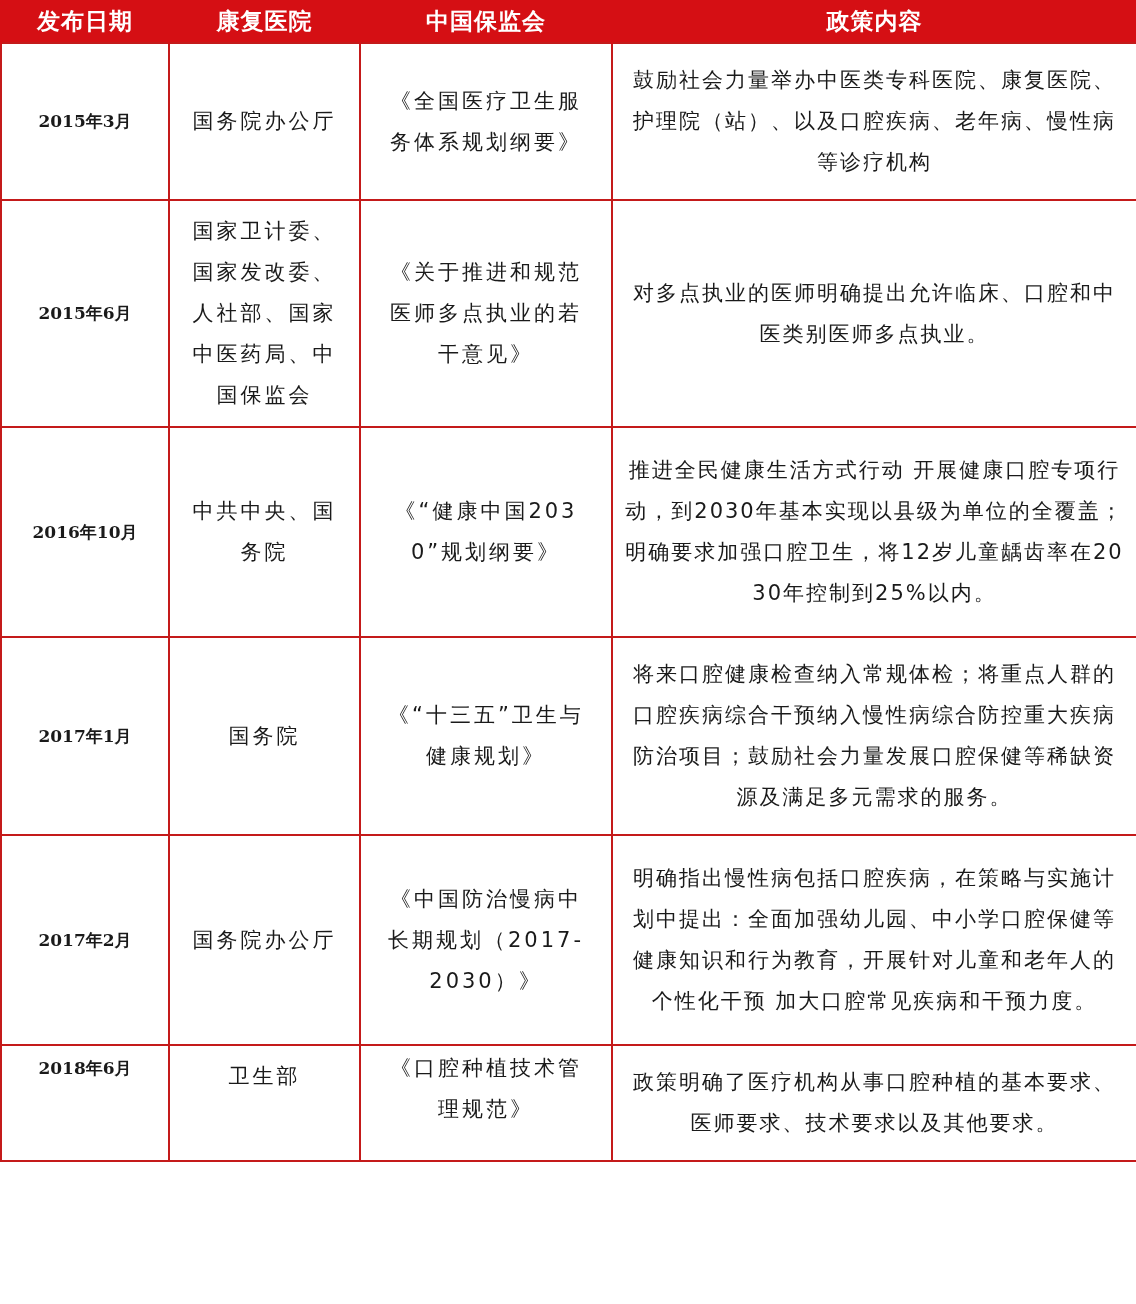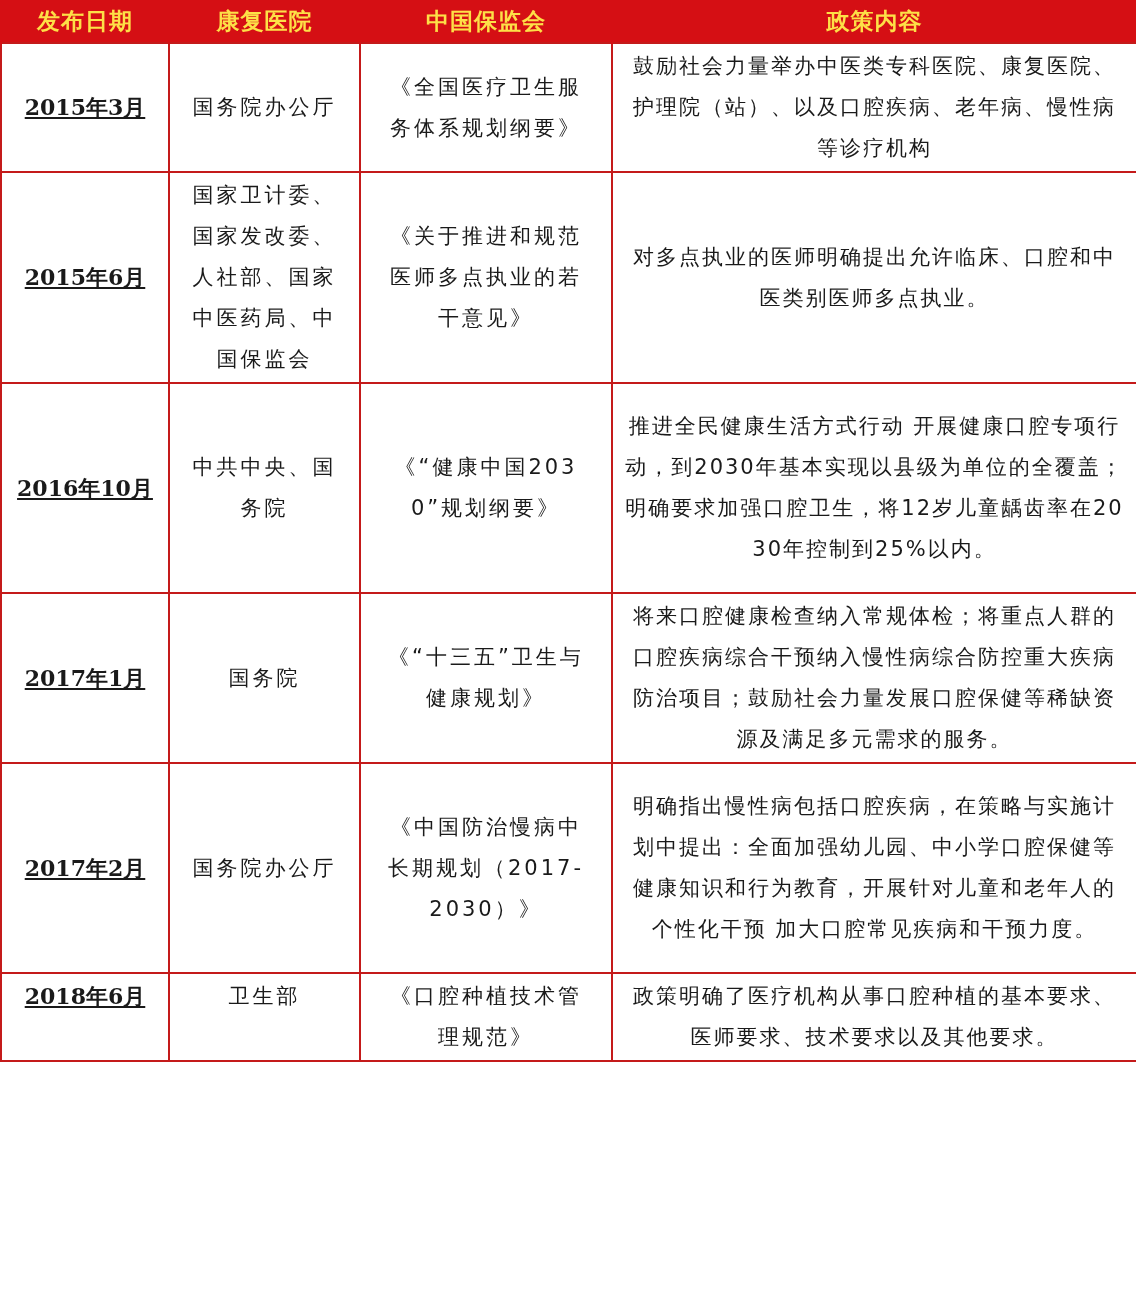--- a/index.html
+++ b/index.html
@@ -23,21 +23,21 @@
       border-collapse: collapse;
       table-layout: fixed;
     }
     table.policy-table col.c1 { width: 168px; }
     table.policy-table col.c2 { width: 191px; }
     table.policy-table col.c3 { width: 252px; }
     table.policy-table col.c4 { width: 525px; }
 
     thead th {
       background: #d50f14;
-      color: #fde047;
+      color: #ffffff;
       font-family: "DejaVu Sans", sans-serif;
       font-weight: bold;
       font-size: 23px;
       height: 42px;
       padding: 0;
       text-align: center;
       vertical-align: middle;
       border-left: 2px solid #d50f14;
       border-right: 2px solid #d50f14;
       letter-spacing: 1px;
@@ -48,29 +48,28 @@
       text-align: center;
       vertical-align: middle;
       font-size: 21px;
       line-height: 41px;
       letter-spacing: 3px;
       word-break: break-all;
     }
     tbody td.date {
       font-family: "DejaVu Serif", serif;
       font-weight: bold;
-      font-size: 22px;
+      font-size: 17px;
       letter-spacing: 0;
       padding: 2px 12px;
-      text-decoration: underline;
     }
     tbody td.top { vertical-align: top; }
-    tbody td.content { padding: 2px 12px; letter-spacing: 2px; }
+    tbody td.content { padding: 16px 12px; letter-spacing: 2px; }
     tbody td.name { padding: 2px 23px; }
-    tbody td.agency { padding: 2px 14px; }
+    tbody td.agency { padding: 10px 14px; }
     tr.r1 { height: 126px; }
     tr.r2 { height: 210px; }
     tr.r3 { height: 210px; }
     tr.r4 { height: 166px; }
     tr.r5 { height: 210px; }
     tr.r6 { height: 84px; }
     tr.r7 { height: 85px; margin-top: 10px; }
     tr.r8 { height: 125px; }
   </style>
 </head>

